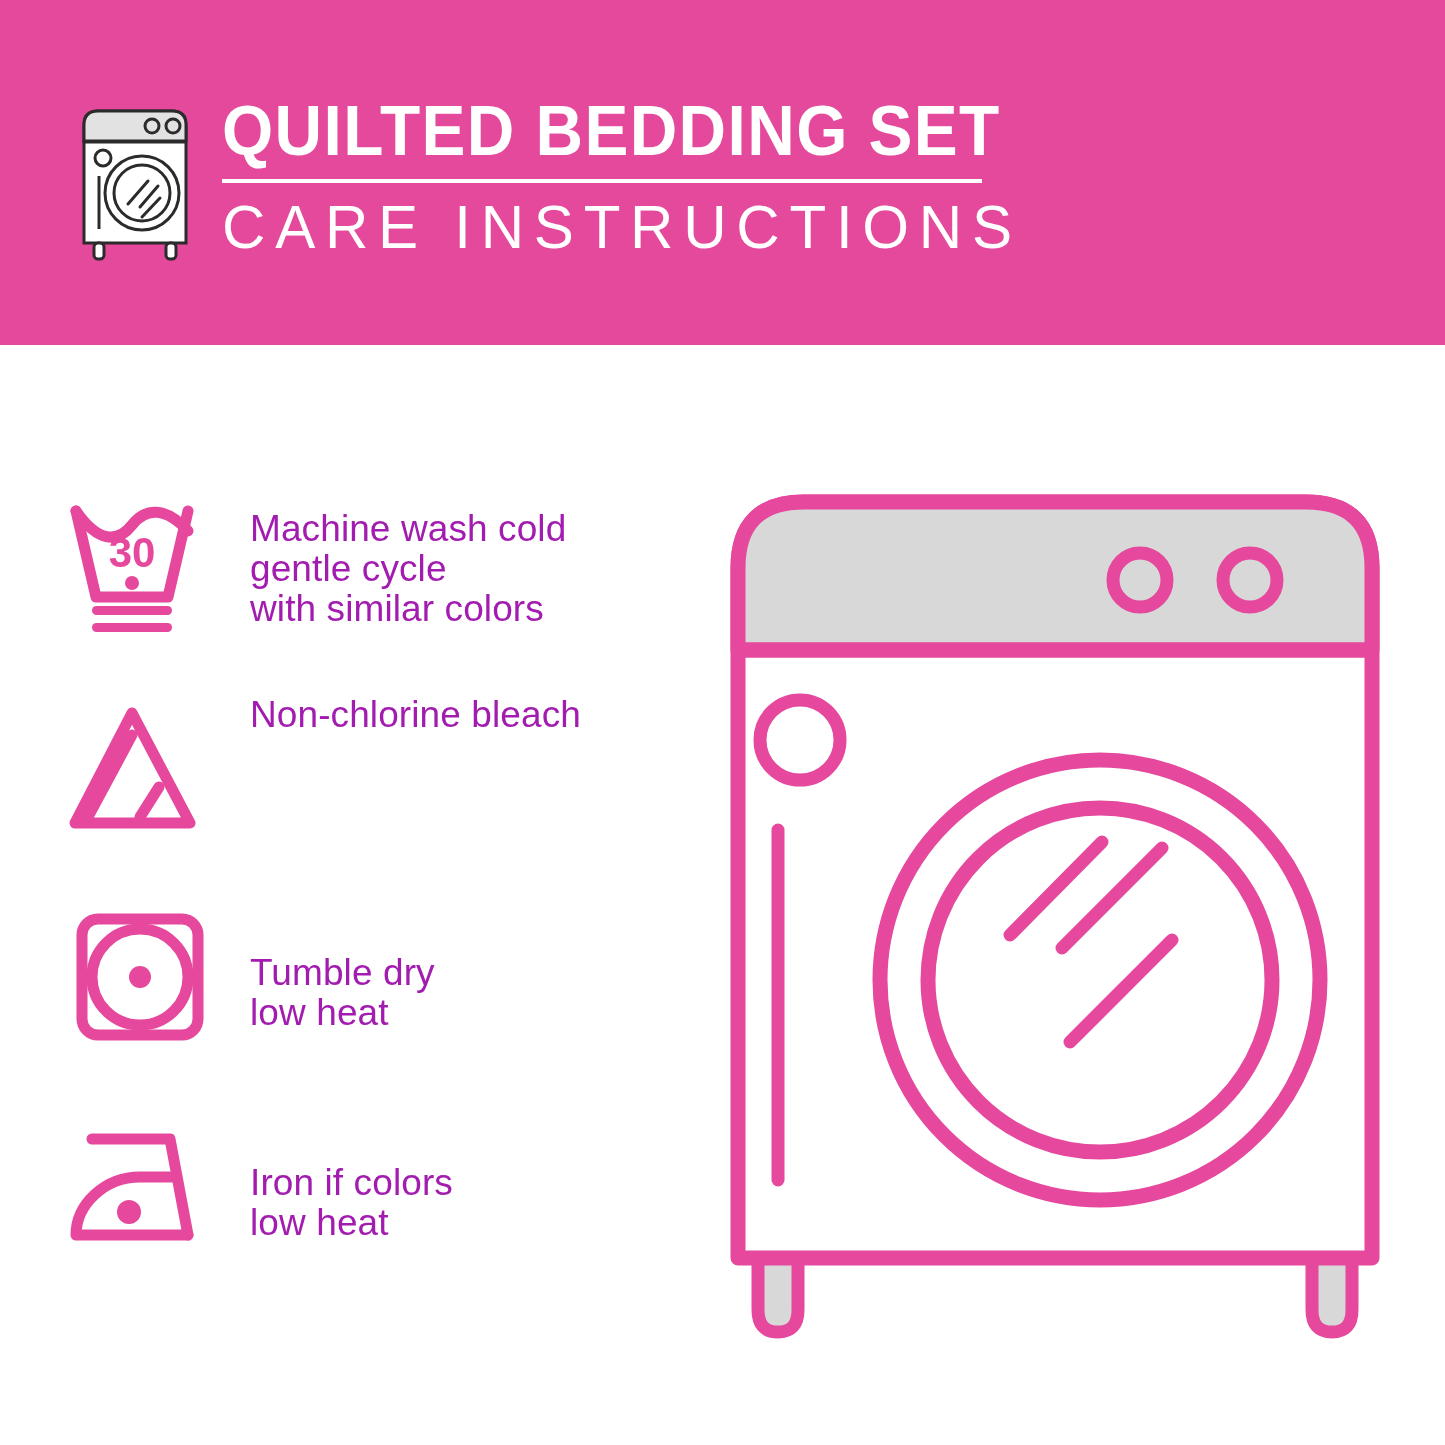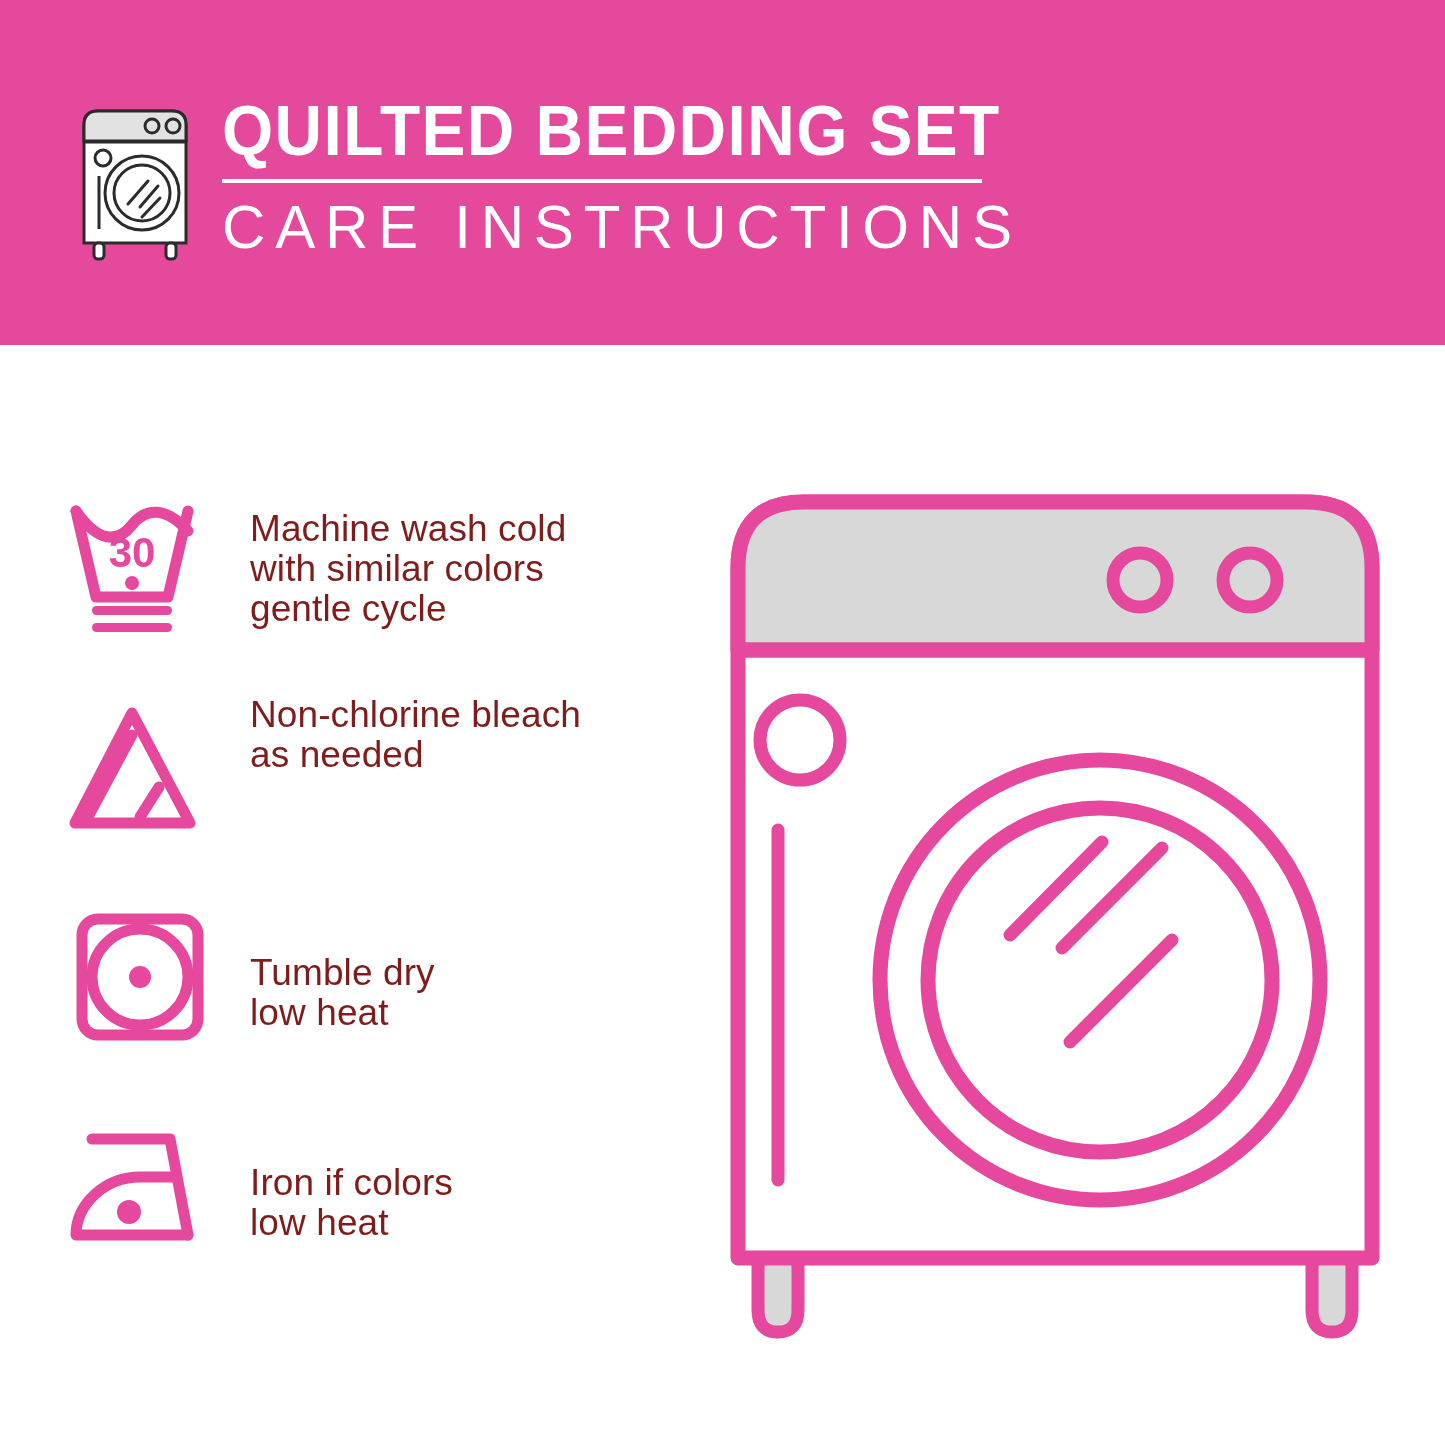--- a/index.html
+++ b/index.html
@@ -86,21 +86,21 @@
     height: 210px;
   }
   .care-symbol {
     width: 170px;
     height: 160px;
     flex: 0 0 auto;
   }
   .care-symbol svg { display: block; }
   .care-text {
     margin-left: 18px;
-    color: #7f1d1d;
+    color: #a21caf;
     font-size: 37px;
     line-height: 40px;
     font-weight: 400;
     letter-spacing: 0.1px;
   }
   .care-text .ln { display: block; white-space: nowrap; }
 
   .row-wash .care-text   { margin-top: 24px; }
   .row-bleach .care-text { }
   .row-dry .care-text    { margin-top: 48px; }
@@ -174,36 +174,35 @@
           <text x="70" y="82" fill="#e5489c" font-family="'Liberation Sans', sans-serif" font-size="42" font-weight="bold" text-anchor="middle">30</text>
 
           <circle cx="70" cy="98" r="7" fill="#e5489c"></circle>
 
           <rect x="30" y="121" width="80" height="9" rx="4.5" fill="#e5489c"></rect>
           <rect x="30" y="138" width="80" height="9" rx="4.5" fill="#e5489c"></rect>
         </svg>
       </div>
       <div class="care-text">
         <span class="ln">Machine wash cold</span>
+        <span class="ln">gentle cycle</span>
         <span class="ln">with similar colors</span>
-        <span class="ln">gentle cycle</span>
       </div>
     </div>
 
     <div class="care-row row-bleach">
       <div class="care-symbol">
         <svg viewBox="0 0 170 160" width="170" height="160">
           <path d="M70 18 L128 128 L13 128 Z" fill="none" stroke="#e5489c" stroke-width="11" stroke-linejoin="round"></path>
           <line x1="70" y1="40" x2="26" y2="122" stroke="#e5489c" stroke-width="11" stroke-linecap="round"></line>
           <line x1="97" y1="92" x2="78" y2="122" stroke="#e5489c" stroke-width="11" stroke-linecap="round"></line>
         </svg>
       </div>
       <div class="care-text">
         <span class="ln">Non-chlorine bleach</span>
-        <span class="ln">as needed</span>
       </div>
     </div>
 
     <div class="care-row row-dry">
       <div class="care-symbol">
         <svg viewBox="0 0 170 160" width="170" height="160">
           <rect x="20" y="14" width="116" height="116" rx="16" fill="none" stroke="#e5489c" stroke-width="11"></rect>
           <circle cx="78" cy="72" r="48" fill="none" stroke="#e5489c" stroke-width="11"></circle>
           <circle cx="78" cy="72" r="11" fill="#e5489c"></circle>
         </svg>

